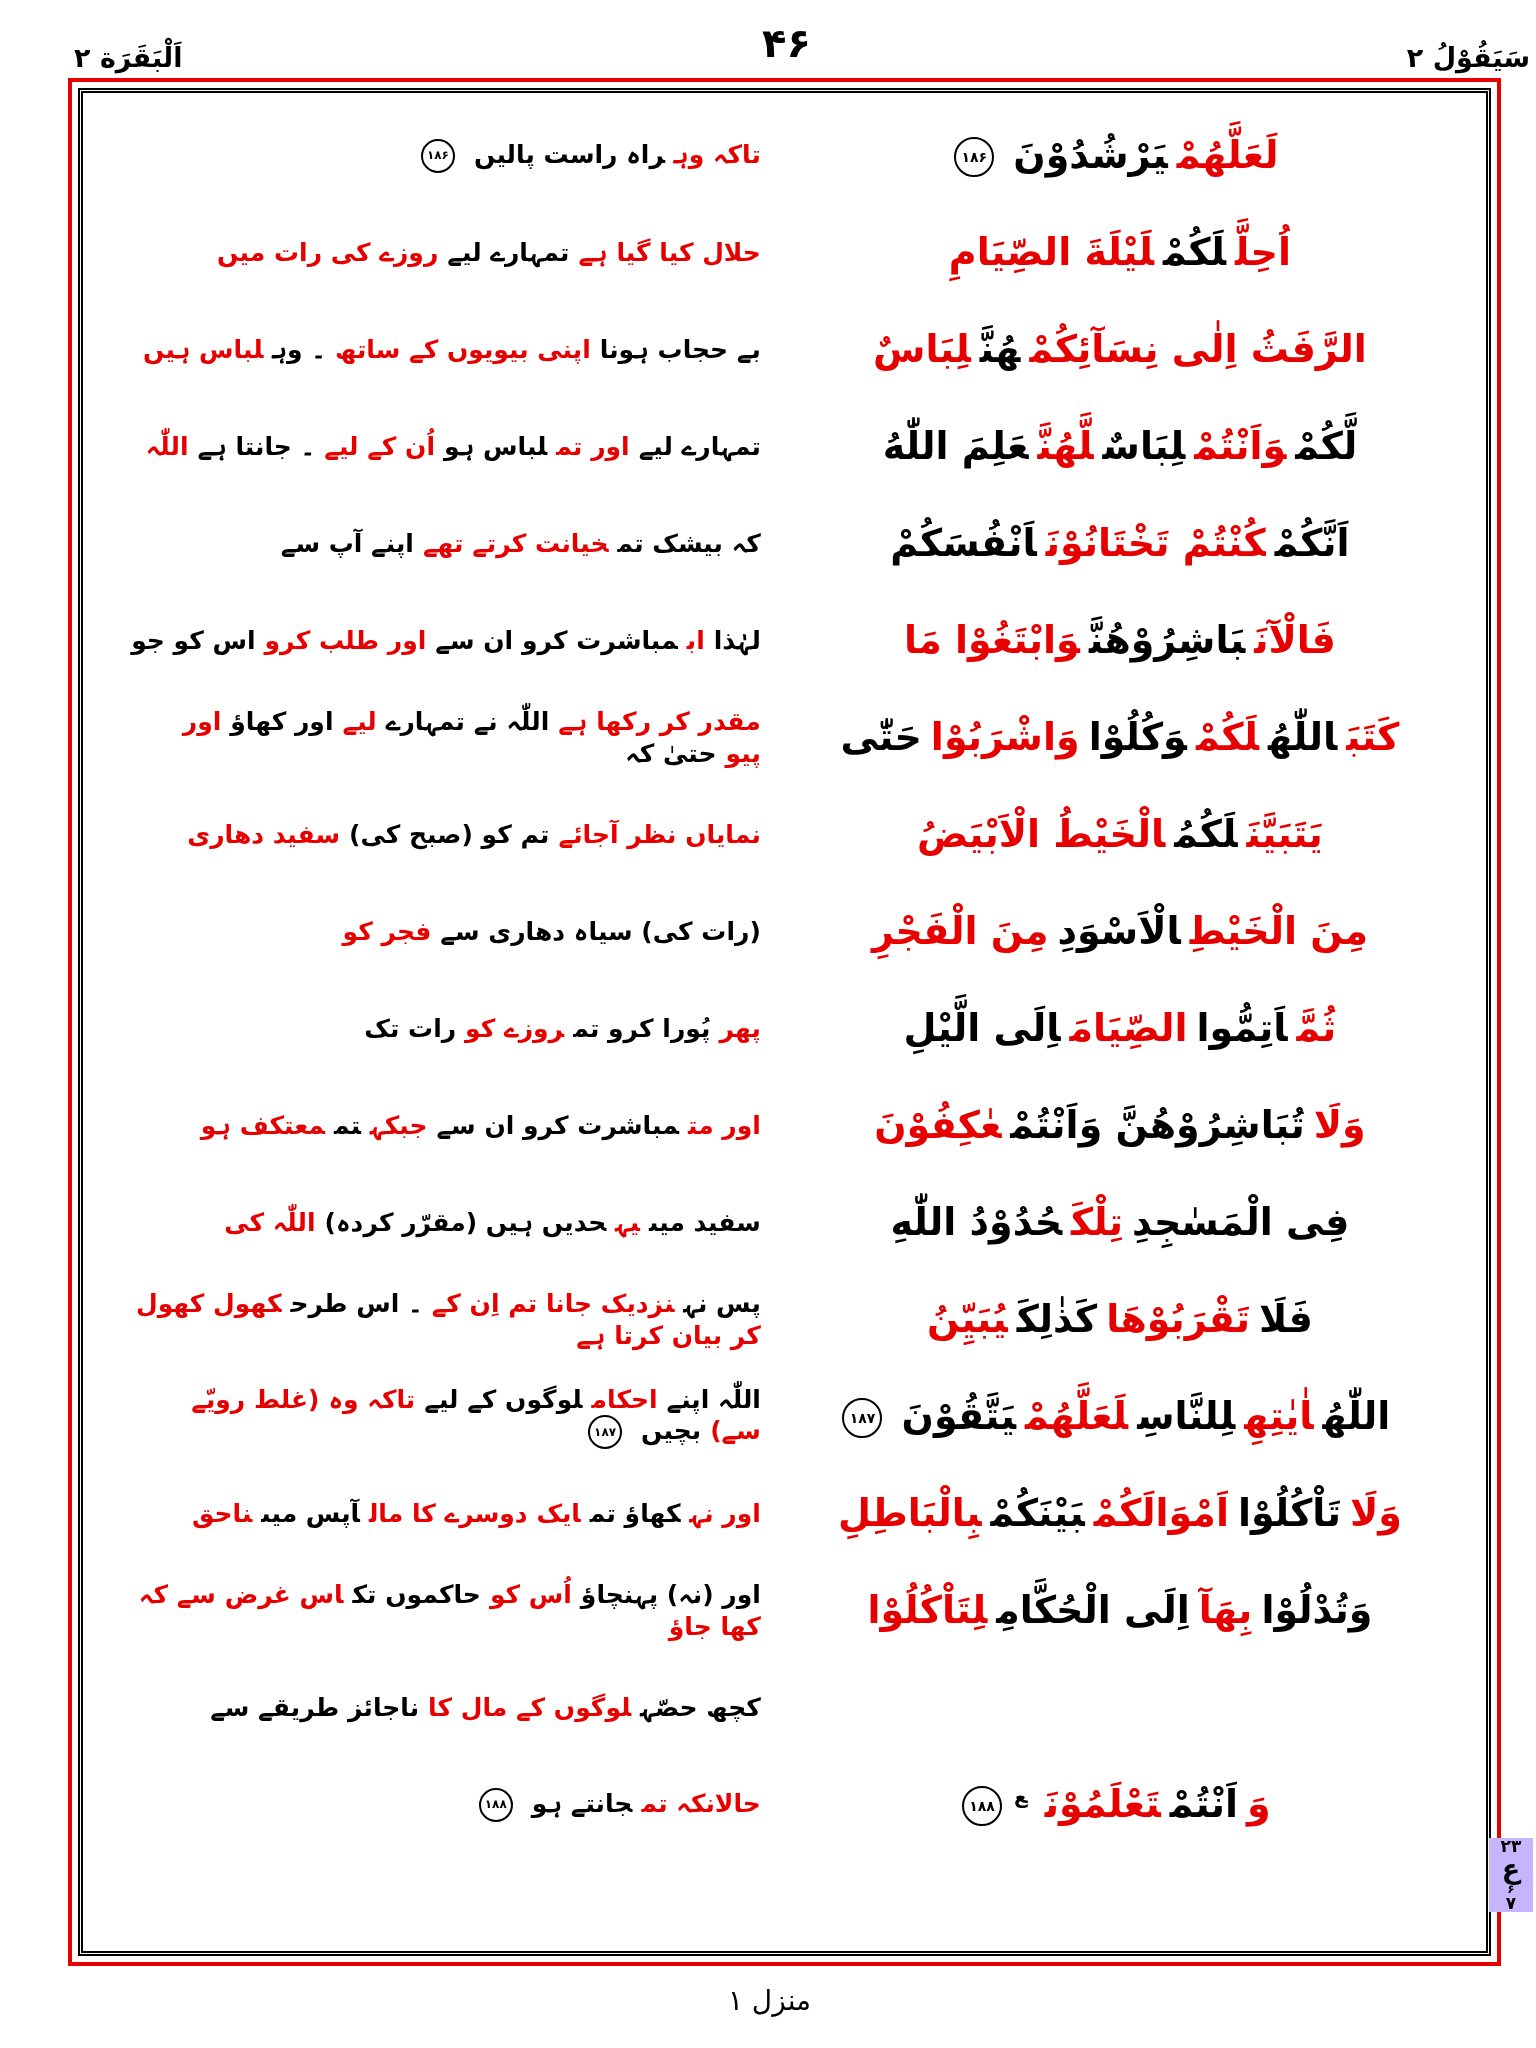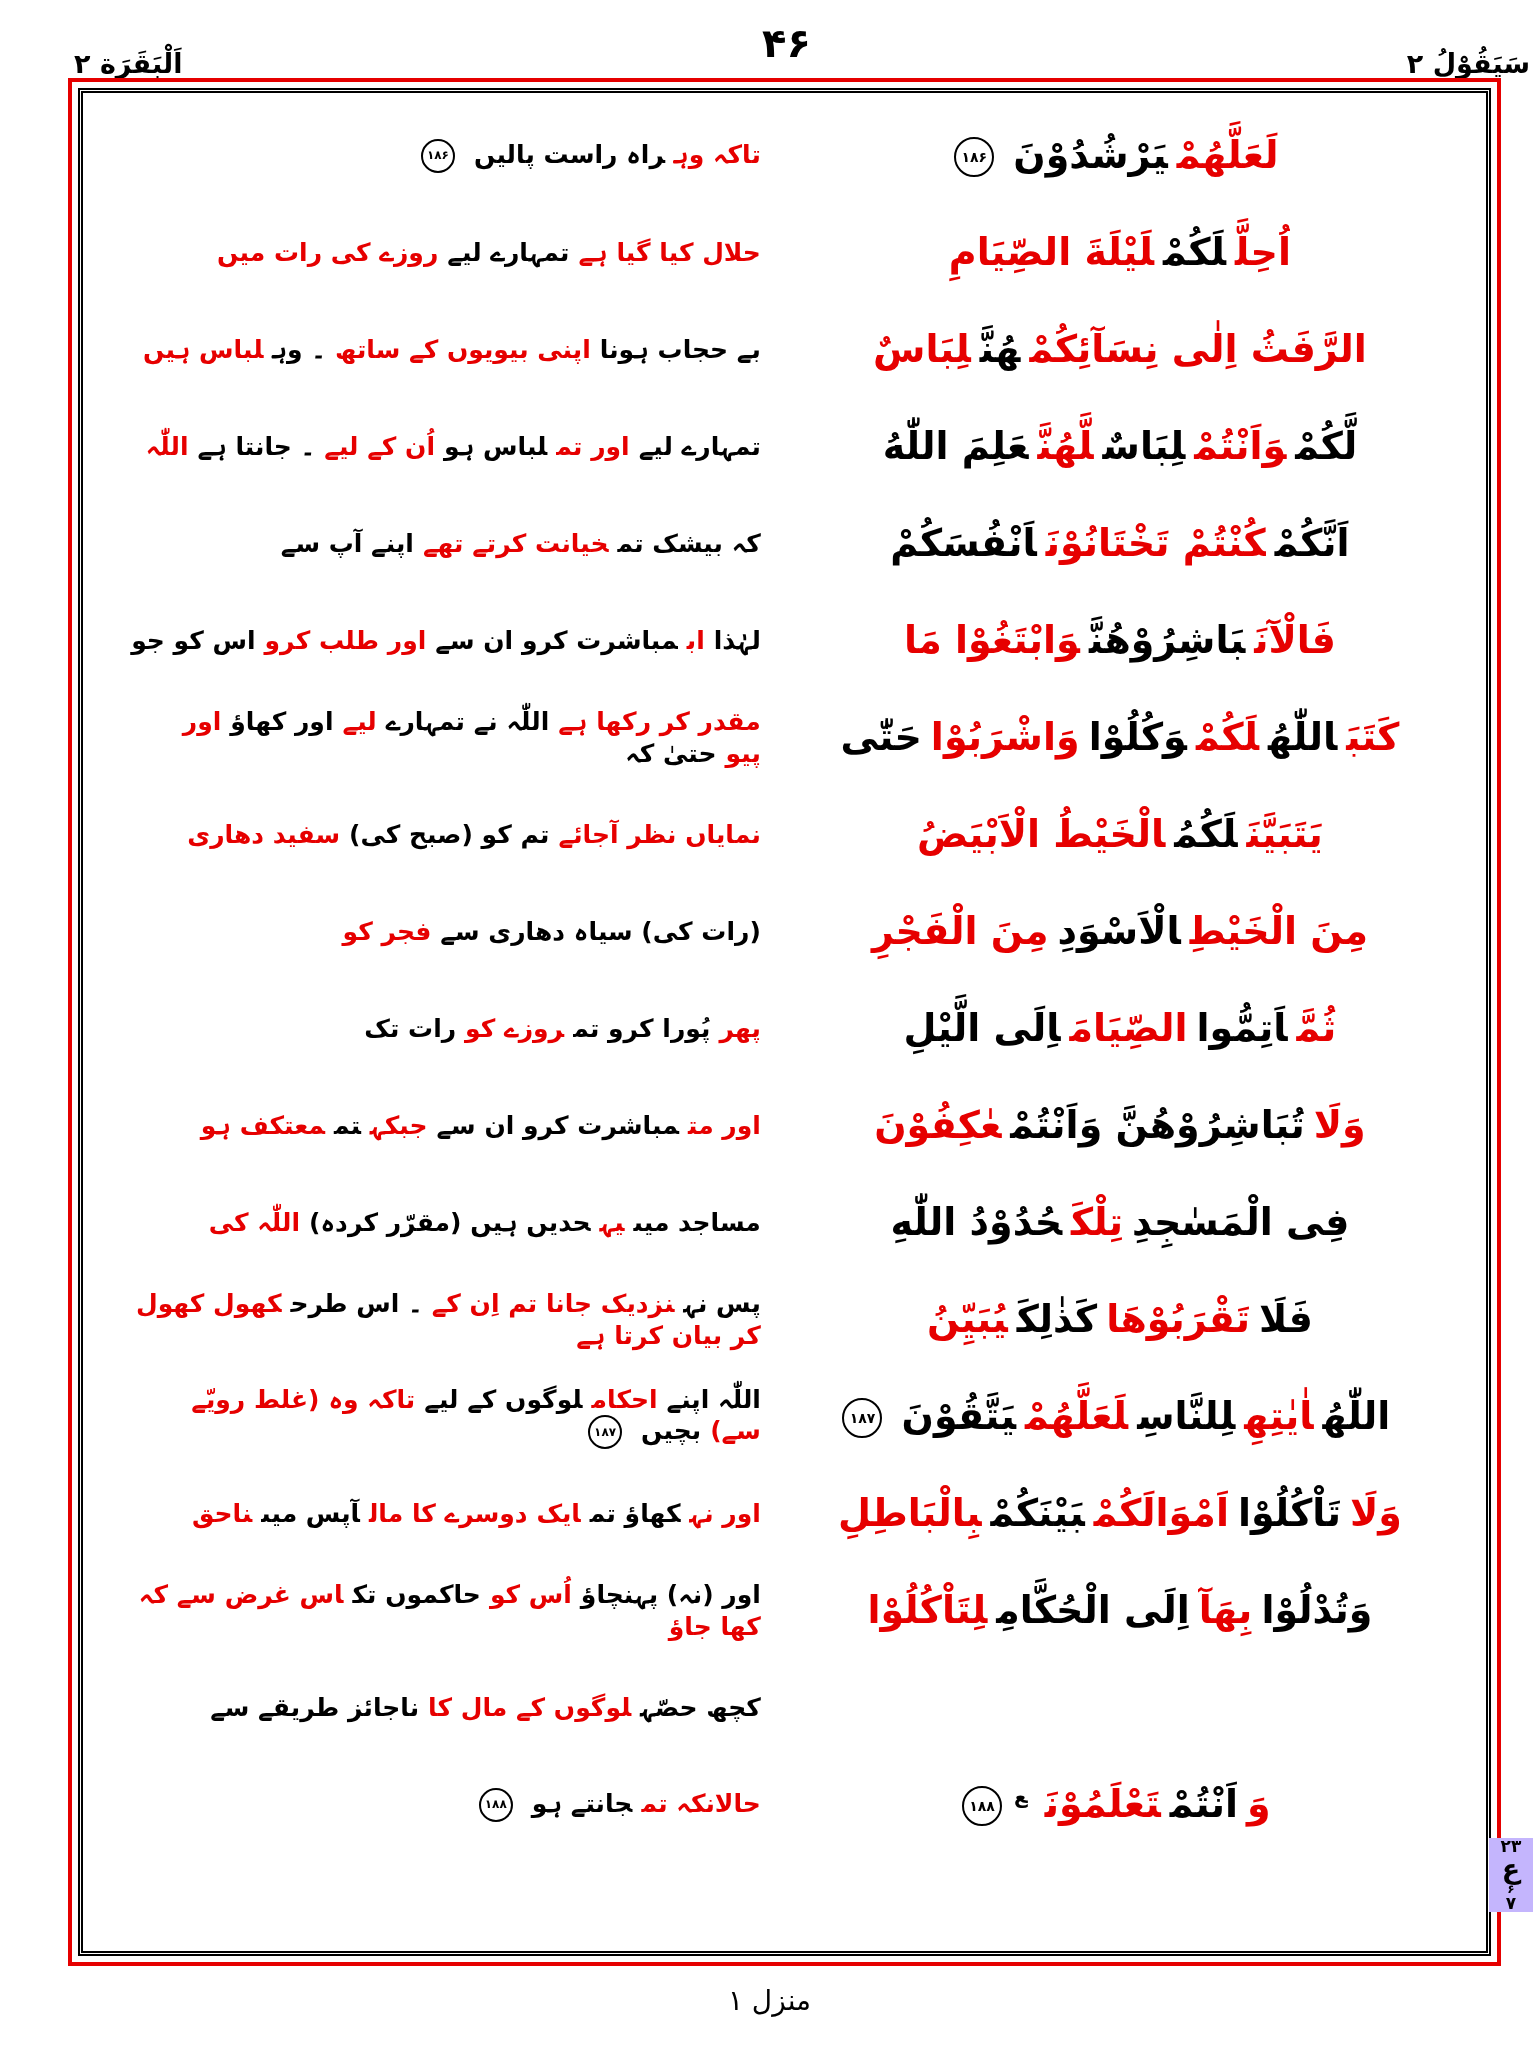--- a/index.html
+++ b/index.html
@@ -1,21 +1,21 @@
 <!DOCTYPE html>
 <html lang="ur"><head>
 <meta charset="utf-8">
 <style>
   html,body{margin:0;padding:0;}
   body{
     width:1536px;height:2048px;position:relative;background:#ffffff;
     font-family:"DejaVu Sans", sans-serif;color:#000;overflow:hidden;
   }
   
-  .hdr{position:absolute;top:48px;font-weight:bold;font-size:27px;direction:rtl;white-space:nowrap;}
+  .hdr{position:absolute;top:42px;font-weight:bold;font-size:27px;direction:rtl;white-space:nowrap;}
   #hdr-left{left:74px;}
   #hdr-center{left:0;right:0;top:20px;text-align:center;font-size:40px;padding-left:37px;}
   #hdr-right{right:6px;}
   
   #frame{
     position:absolute;left:68px;top:78px;width:1433px;height:1888px;
     box-sizing:border-box;border:4px solid #e60000;
   }
   #inner{
     position:absolute;top:6px;left:6px;right:6px;bottom:6px;
@@ -109,21 +109,21 @@
         </div>
         <div class="row">
           <div class="cell urdu"><span class="seg red">پھر</span><span class="seg blk">پُورا کرو تم</span><span class="seg red">روزے کو</span><span class="seg blk">رات تک</span></div>
           <div class="cell arabic"><span class="seg red">ثُمَّ</span><span class="seg blk">اَتِمُّوا</span><span class="seg red">الصِّيَامَ</span><span class="seg blk">اِلَى الَّيْلِ</span></div>
         </div>
         <div class="row">
           <div class="cell urdu"><span class="seg red">اور مت</span><span class="seg blk">مباشرت کرو ان سے</span><span class="seg red">جبکہ</span><span class="seg blk">تم</span><span class="seg red">معتکف ہو</span></div>
           <div class="cell arabic"><span class="seg red">وَلَا</span><span class="seg blk">تُبَاشِرُوْهُنَّ وَاَنْتُمْ</span><span class="seg red">عٰكِفُوْنَ</span></div>
         </div>
         <div class="row">
-          <div class="cell urdu"><span class="seg blk">مساجد میں</span><span class="seg red">یہ</span><span class="seg blk">حدیں ہیں (مقرّر کردہ)</span><span class="seg red">اللّٰہ کی</span></div>
+          <div class="cell urdu"><span class="seg blk">سفید میں</span><span class="seg red">یہ</span><span class="seg blk">حدیں ہیں (مقرّر کردہ)</span><span class="seg red">اللّٰہ کی</span></div>
           <div class="cell arabic"><span class="seg blk">فِى الْمَسٰجِدِ</span><span class="seg red">تِلْكَ</span><span class="seg blk">حُدُوْدُ اللّٰهِ</span></div>
         </div>
         <div class="row">
           <div class="cell urdu"><span class="seg blk">پس نہ</span><span class="seg red">نزدیک جانا تم اِن کے</span><span class="seg blk">۔ اس طرح</span><span class="seg red">کھول کھول کر بیان کرتا ہے</span></div>
           <div class="cell arabic"><span class="seg blk">فَلَا</span><span class="seg red">تَقْرَبُوْهَا</span><span class="seg blk">كَذٰلِكَ</span><span class="seg red">يُبَيِّنُ</span></div>
         </div>
         <div class="row">
           <div class="cell urdu"><span class="seg blk">اللّٰہ اپنے</span><span class="seg red">احکام</span><span class="seg blk">لوگوں کے لیے</span><span class="seg red">تاکہ وہ</span><span class="seg red">(غلط رویّے سے)</span><span class="seg blk">بچیں</span><span class="vmark">۱۸۷</span></div>
           <div class="cell arabic"><span class="seg blk">اللّٰهُ</span><span class="seg red">اٰيٰتِهِ</span><span class="seg blk">لِلنَّاسِ</span><span class="seg red">لَعَلَّهُمْ</span><span class="seg blk">يَتَّقُوْنَ</span><span class="vmark">۱۸۷</span></div>
         </div>

